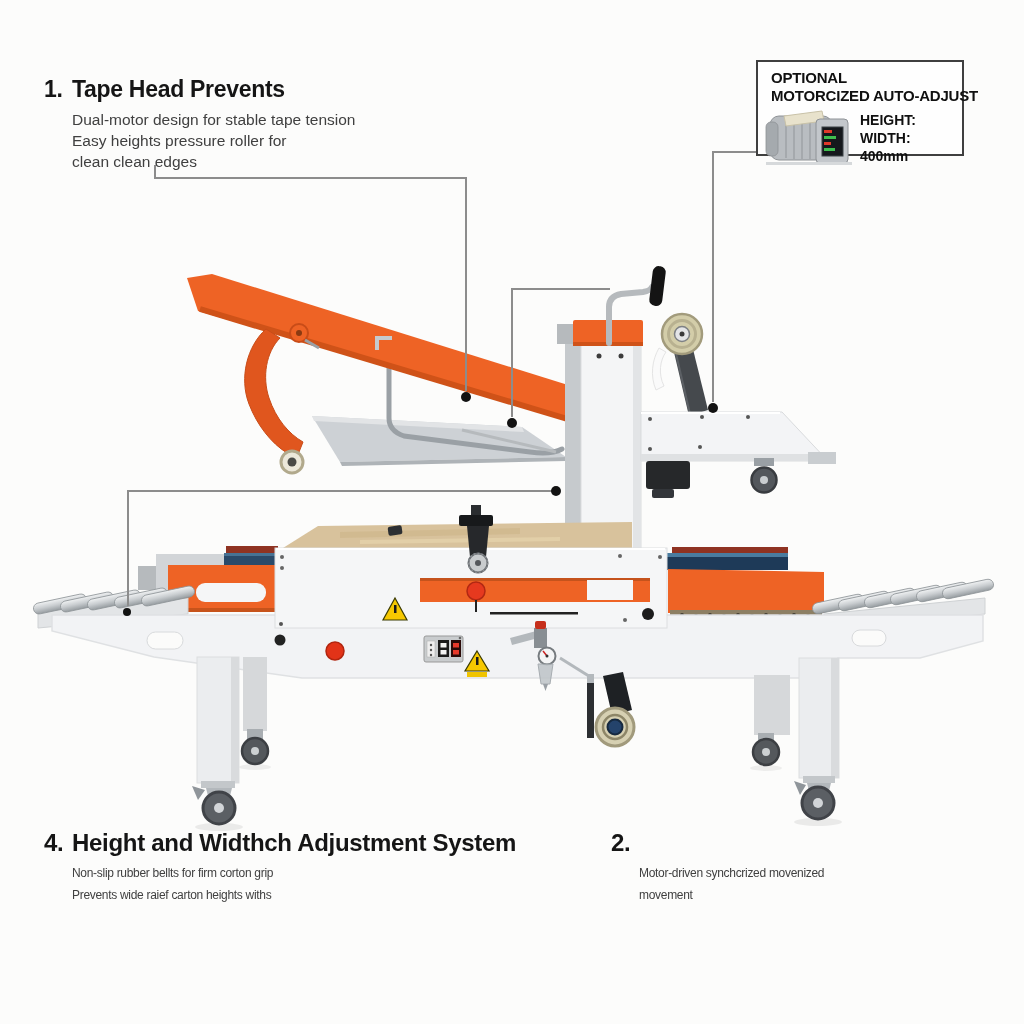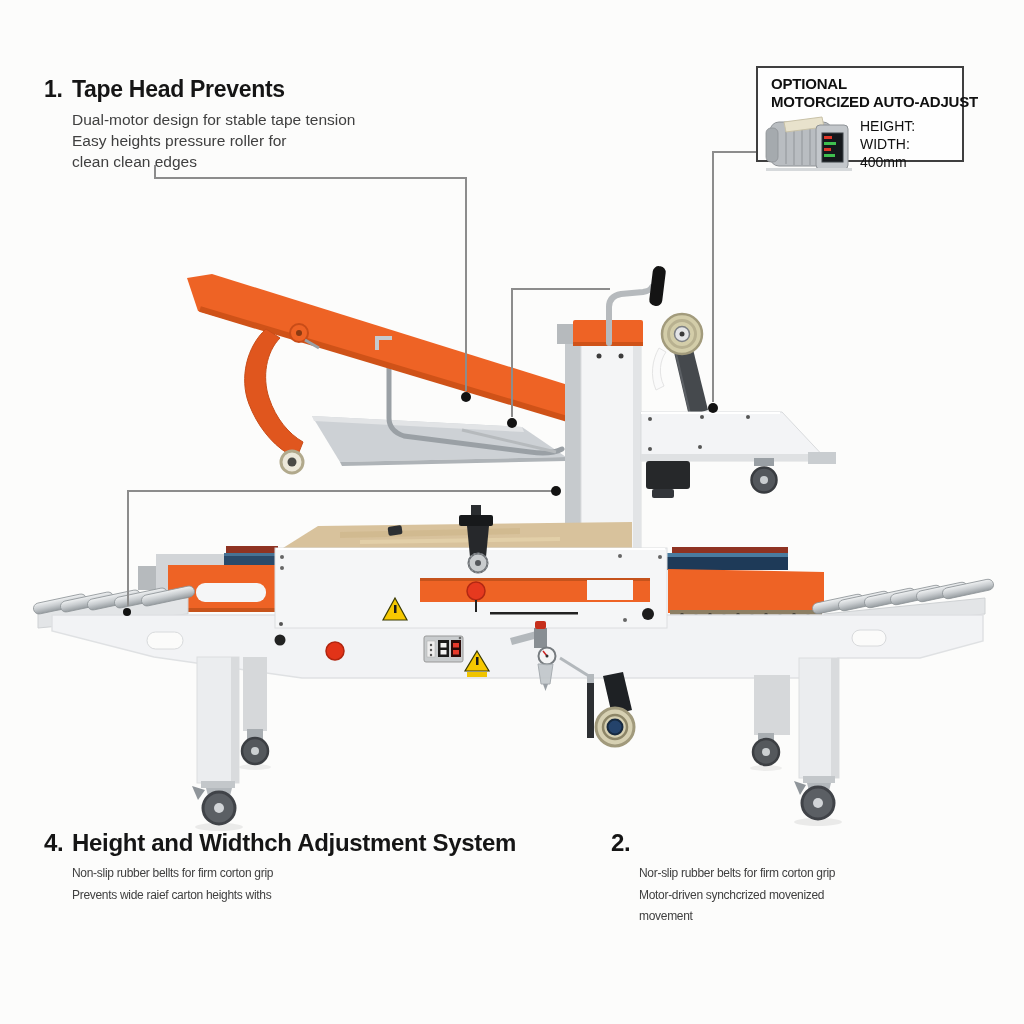--- a/index.html
+++ b/index.html
@@ -11,26 +11,26 @@
   .label-num{width:28px;flex:0 0 28px;}
   .label-desc{margin-left:28px;margin-top:6px;color:#404040;}
   .label-desc div{white-space:nowrap;}
   .label-1 .label-title{font-size:23px;}
   .label-1 .label-desc{font-size:15.5px;line-height:21px;}
   .label-4 .label-title,.label-2 .label-title{font-size:24px;}
   .label-4 .label-desc,.label-2 .label-desc{font-size:12px;line-height:21.5px;letter-spacing:-0.3px;}
   .label-1{left:44px;top:76px;}
   .label-4{left:44px;top:829px;}
   .label-2{left:611px;top:829px;}
-  .optional-box{position:absolute;left:756px;top:66px;width:208px;height:96px;
+  .optional-box{position:absolute;left:756px;top:60px;width:208px;height:96px;
     border:2px solid #3f3f3f;background:#fefefe;box-sizing:border-box;z-index:2;}
   .ob-title{padding:7px 0 0 13px;font-weight:700;font-size:15px;line-height:18px;
     letter-spacing:-0.2px;white-space:nowrap;color:#101010;}
   .ob-row{display:flex;align-items:flex-start;padding-left:6px;margin-top:1px;}
-  .ob-specs{font-weight:400;font-size:14px;line-height:18px;margin-left:4px;margin-top:5px;color:#101010;}
+  .ob-specs{font-weight:700;font-size:14px;line-height:18px;margin-left:4px;margin-top:5px;color:#101010;}
   .ob-specs div{white-space:nowrap;}
 </style>
 </head>
 <body>
 
 <div class="canvas">
 
   <svg class="machine-svg" width="1024" height="1024" viewBox="0 0 1024 1024">
     <defs>
       <linearGradient id="rollGrad" x1="0" y1="0" x2="0" y2="1">
@@ -329,21 +329,20 @@
       <div>Non-slip rubber bellts for firm corton grip</div>
       <div>Prevents wide raief carton heights withs</div>
     </div>
   </div>
 
   <div class="label label-2">
     <div class="label-title">
       <span class="label-num">2.</span>
     </div>
     <div class="label-desc">
-      <div>Nor-slip rubber belts for firm corton grip</div>
       <div>Motor-driven synchcrized movenized</div>
       <div>movement</div>
     </div>
   </div>
 
   <div class="optional-box">
     <div class="ob-title">
       <div>OPTIONAL</div>
       <div>MOTORCIZED AUTO-ADJUST</div>
     </div>

